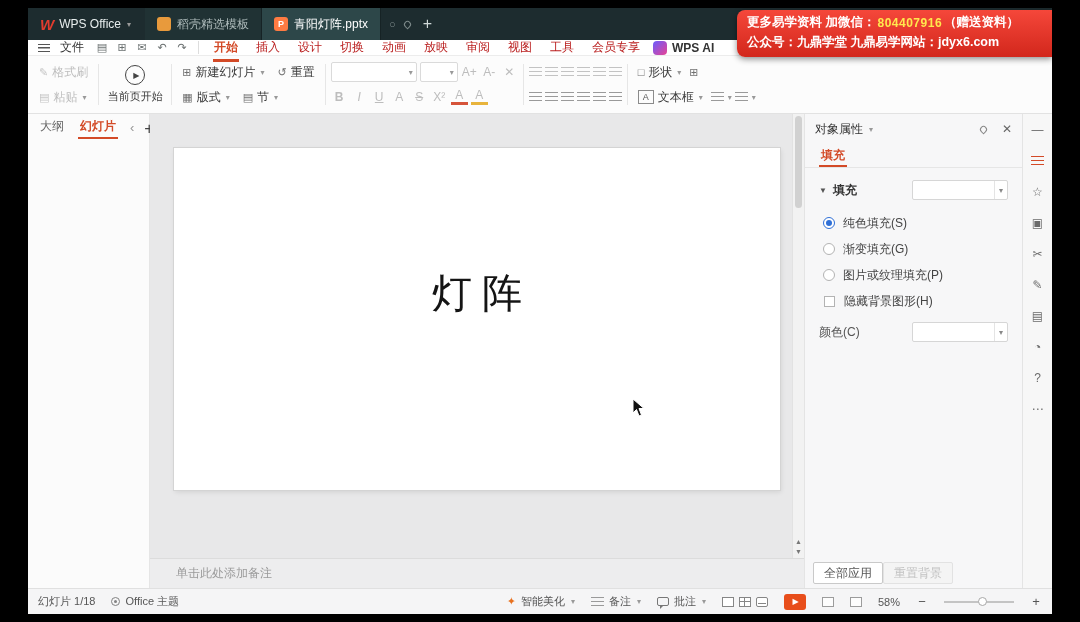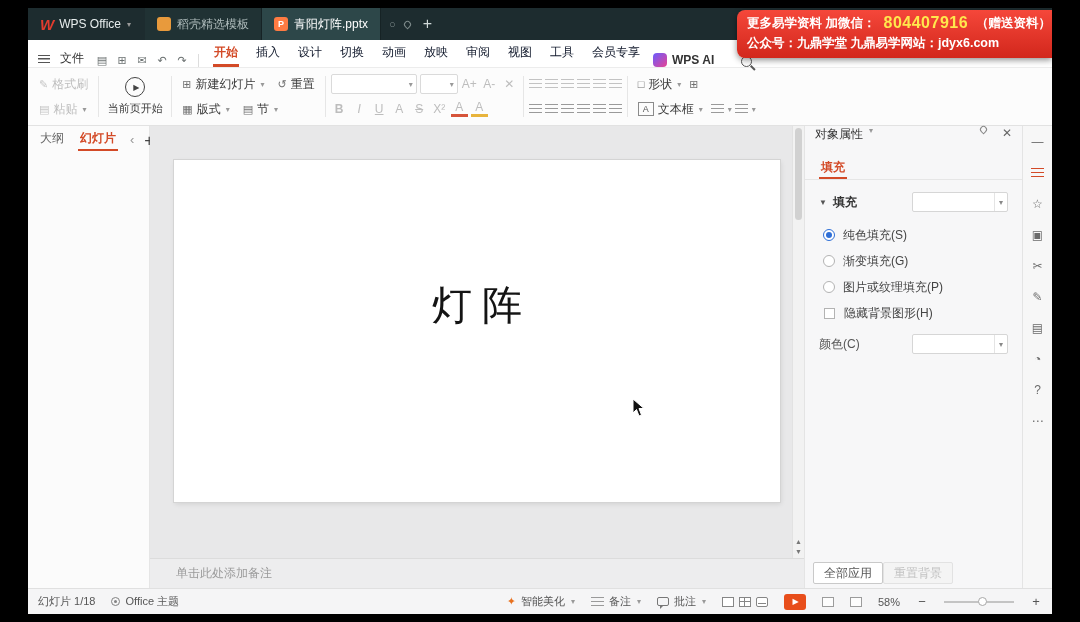--- a/index.html
+++ b/index.html
@@ -21,32 +21,32 @@
   .badge.docker{background:#e89a3c}
   .badge.ppt{background:#ff7b42}
   .tside{color:#7d8a8a;margin-left:8px;font-size:11px;display:flex;gap:8px;align-items:center}
   .newtab{color:#cfd8d8;font-size:16px;padding:0 12px}
 
   
   .promo{position:absolute;top:2px;right:0;width:315px;z-index:60;color:#fff;
          background:linear-gradient(180deg,#f5473a,#d2271c);border-radius:8px 0 0 8px;
          padding:4px 10px 6px;box-shadow:0 2px 6px rgba(0,0,0,.45)}
   .pl1{font-size:12.5px;font-weight:bold;display:flex;align-items:center;white-space:nowrap}
-  .pnum{color:#ffe84d;font-size:16px;font-weight:bold;margin:0 8px;letter-spacing:.5px}
+  .pnum{color:#ffe84d;font-size:12px;font-weight:bold;margin:0 2px;letter-spacing:.5px}
   .pl2{font-size:12.5px;font-weight:bold;margin-top:3px;white-space:nowrap}
 
   
-  .menubar{height:28px;display:flex;align-items:flex-end;background:#fff;border-bottom:1px solid #ececec;
+  .menubar{height:16px;display:flex;align-items:center;background:#fff;border-bottom:1px solid #ececec;
            padding:0 8px;flex:0 0 auto}
   .hamburger{width:12px;height:8px;border-top:1.5px solid #555;border-bottom:1.5px solid #555;
              background:linear-gradient(#555,#555) 0 50%/100% 1.5px no-repeat;margin-right:5px}
   .mfile{display:flex;align-items:center;padding:0 8px 0 2px;gap:5px}
   .mico{width:20px;text-align:center;color:#6a7070;font-size:11px}
   .msep{width:1px;height:13px;background:#ddd;margin:0 6px}
-  .mtab{padding:0 9px;height:28px;line-height:27px;color:#0f172a;position:relative;white-space:nowrap}
+  .mtab{padding:0 9px;height:28px;line-height:27px;color:#b91c1c;position:relative;white-space:nowrap}
   .mtab.active{color:#d34a27;font-weight:bold}
   .mtab.active::after{content:'';position:absolute;left:8px;right:8px;bottom:0;height:3px;background:#d34a27}
   .wpsai{display:flex;align-items:center;gap:5px;font-weight:bold;margin-left:4px;white-space:nowrap}
   .aiico{width:14px;height:14px;border-radius:4px;background:linear-gradient(135deg,#6a5cff,#e84393)}
   .search{width:11px;height:11px;border:1.5px solid #555;border-radius:50%;position:relative;
           margin-left:auto;margin-right:292px}
   .search::after{content:'';position:absolute;width:6px;height:1.5px;background:#555;
                  transform:rotate(45deg);right:-5px;bottom:-2px}
 
   
@@ -114,21 +114,21 @@
   .varrows{position:absolute;bottom:3px;left:0;right:0;display:flex;flex-direction:column;
            align-items:center;gap:3px;color:#777;font-size:7px}
 
   
   .notes{grid-row:2;grid-column:2;background:#ededee;border-top:1px solid #dcdcdc;display:flex;
          align-items:center;padding-left:26px;color:#9a9a9a}
 
   
   .rpanel{grid-row:1;grid-column:3;background:#f7f7f8;border-left:1px solid #e4e4e4;display:flex;
           flex-direction:column;min-height:0}
-  .rhead{height:30px;display:flex;padding:0 10px;gap:5px;color:#333;flex:0 0 auto}
+  .rhead{height:30px;display:flex;align-items:center;padding:0 10px;gap:5px;color:#333;flex:0 0 auto}
   .pin{width:7px;height:7px;border:1.2px solid #888;border-radius:50% 50% 50% 0;transform:rotate(-45deg)}
   .rclose{color:#666;font-size:12px;margin-left:10px}
   .rtabs{height:24px;border-bottom:1px solid #e6e6e6;display:flex;padding:0 14px;flex:0 0 auto}
   .rtab{color:#d34a27;font-weight:bold;position:relative;padding:0 2px;line-height:22px}
   .rtab::after{content:'';position:absolute;left:0;right:0;bottom:0;height:2px;background:#d34a27}
   .rbody{padding:8px 14px;display:flex;flex-direction:column}
   .secrow{display:flex;align-items:center;gap:6px;margin:4px 0 10px}
   .tri{font-size:8px;color:#555}
   .seclabel{font-weight:bold;color:#333}
   .swcombo{margin-left:auto;width:96px;height:20px;background:#fff;border:1px solid #d6d6d6;

